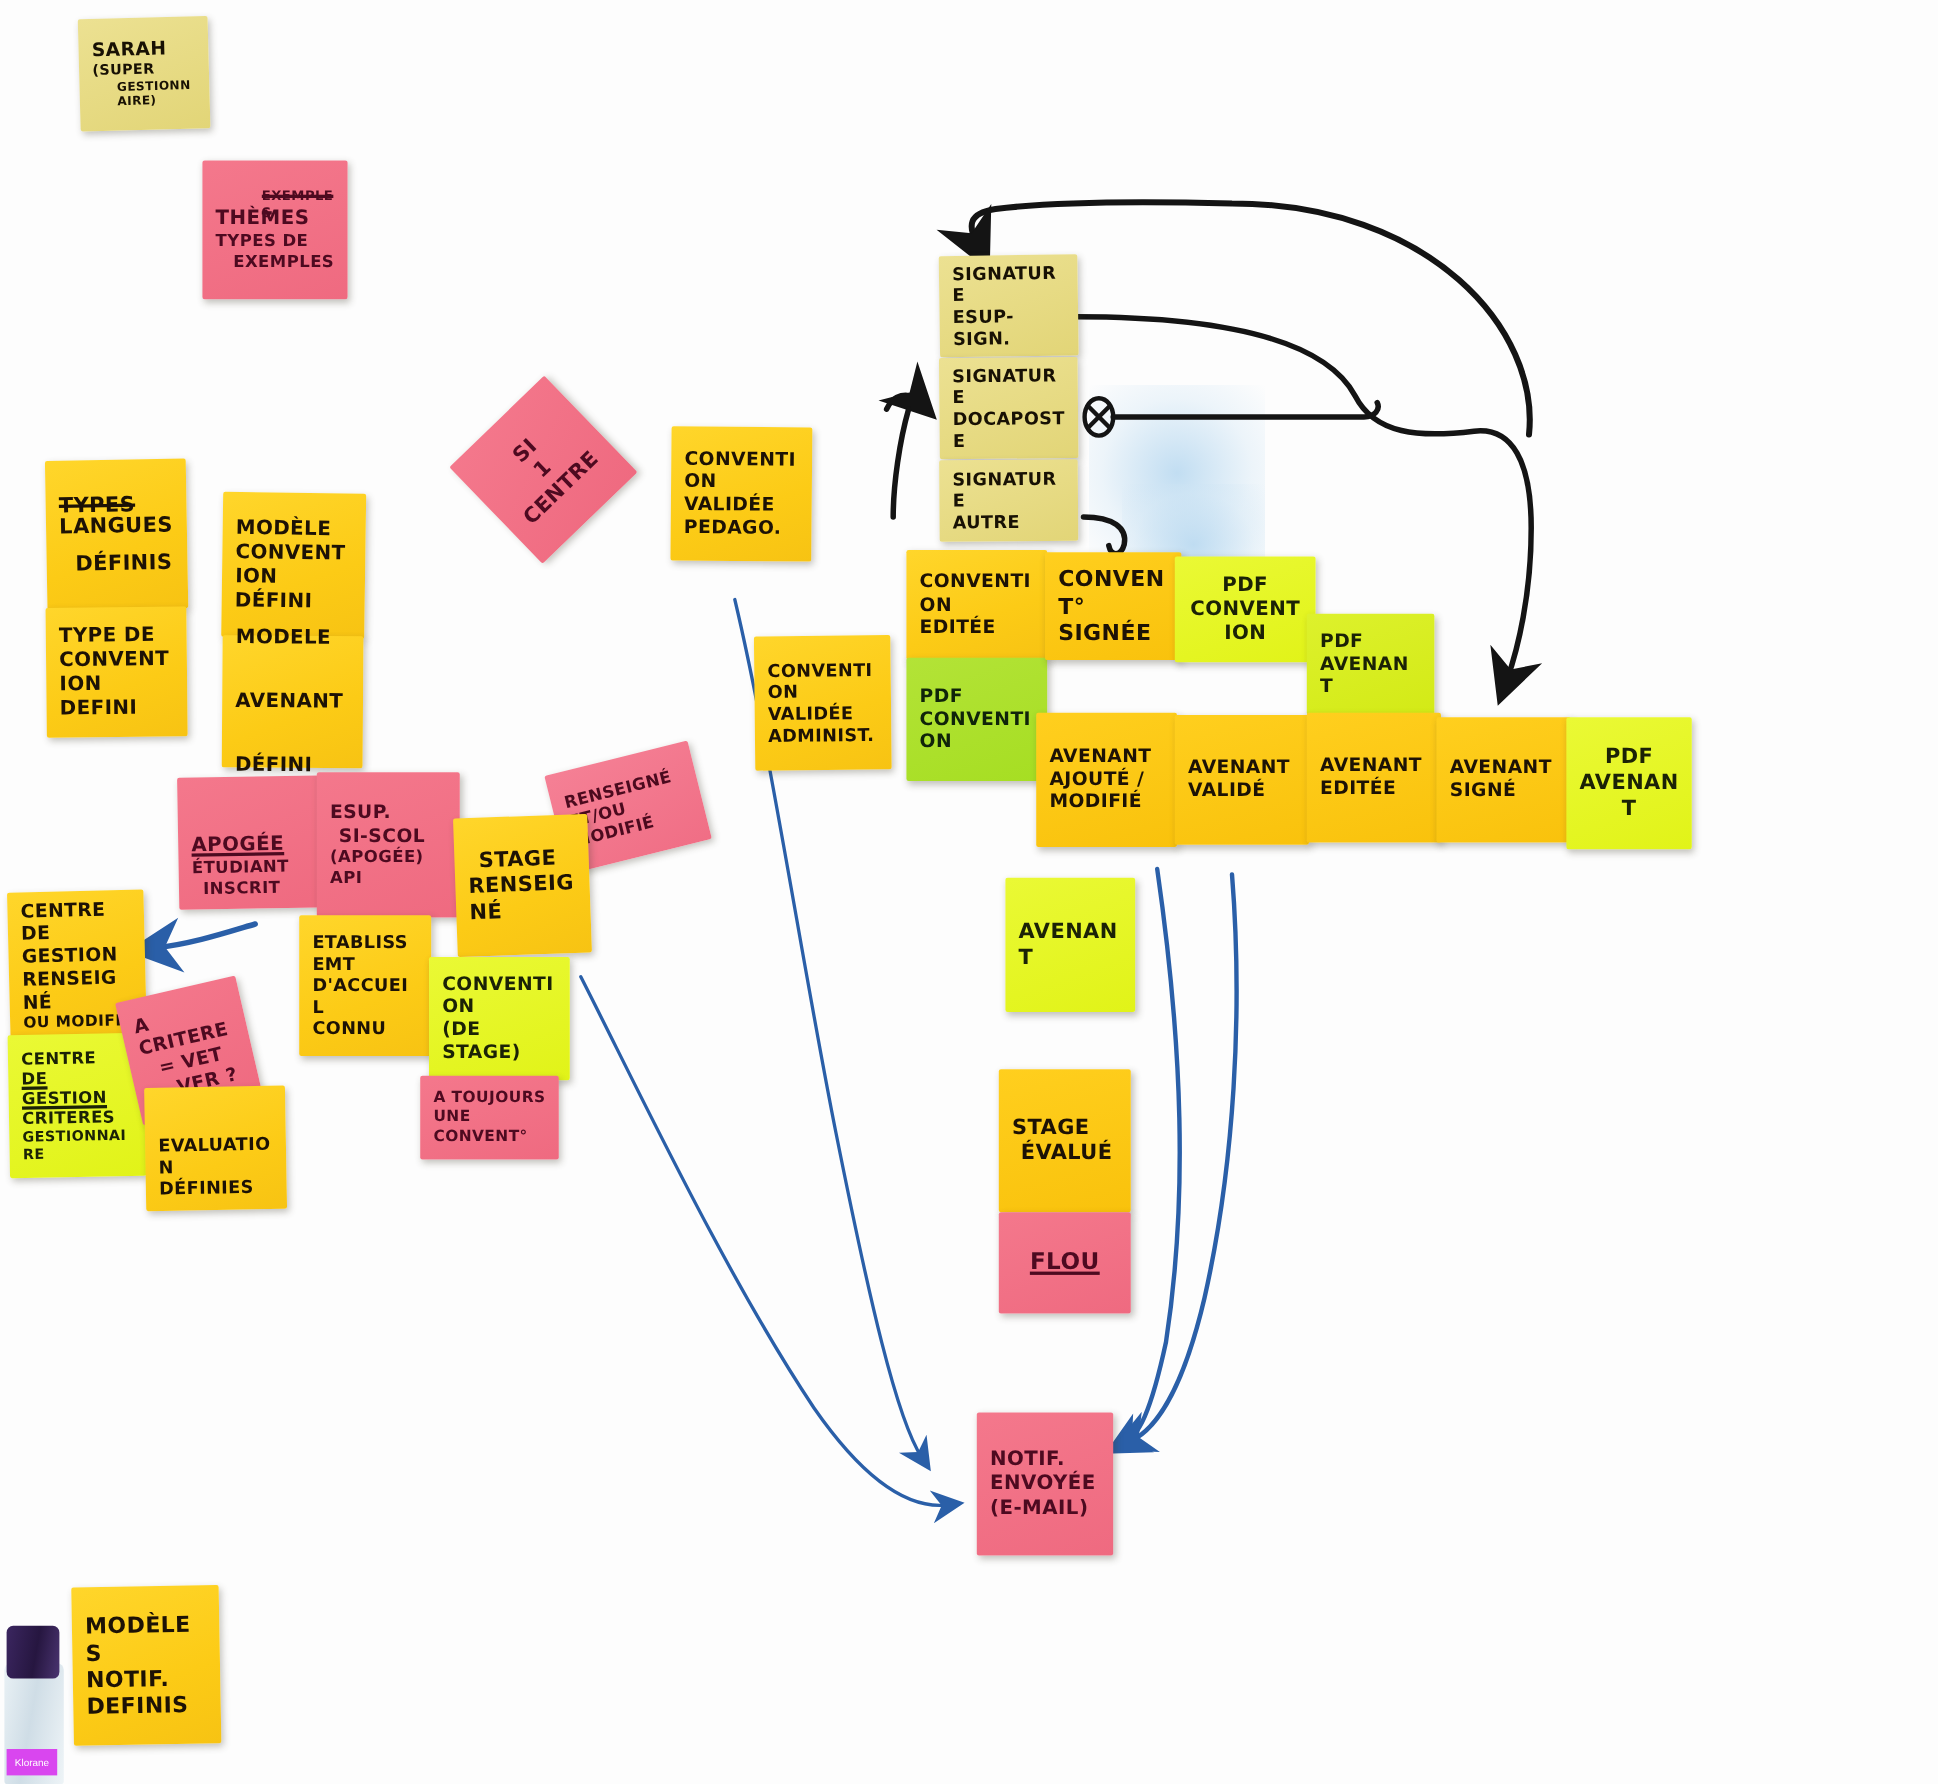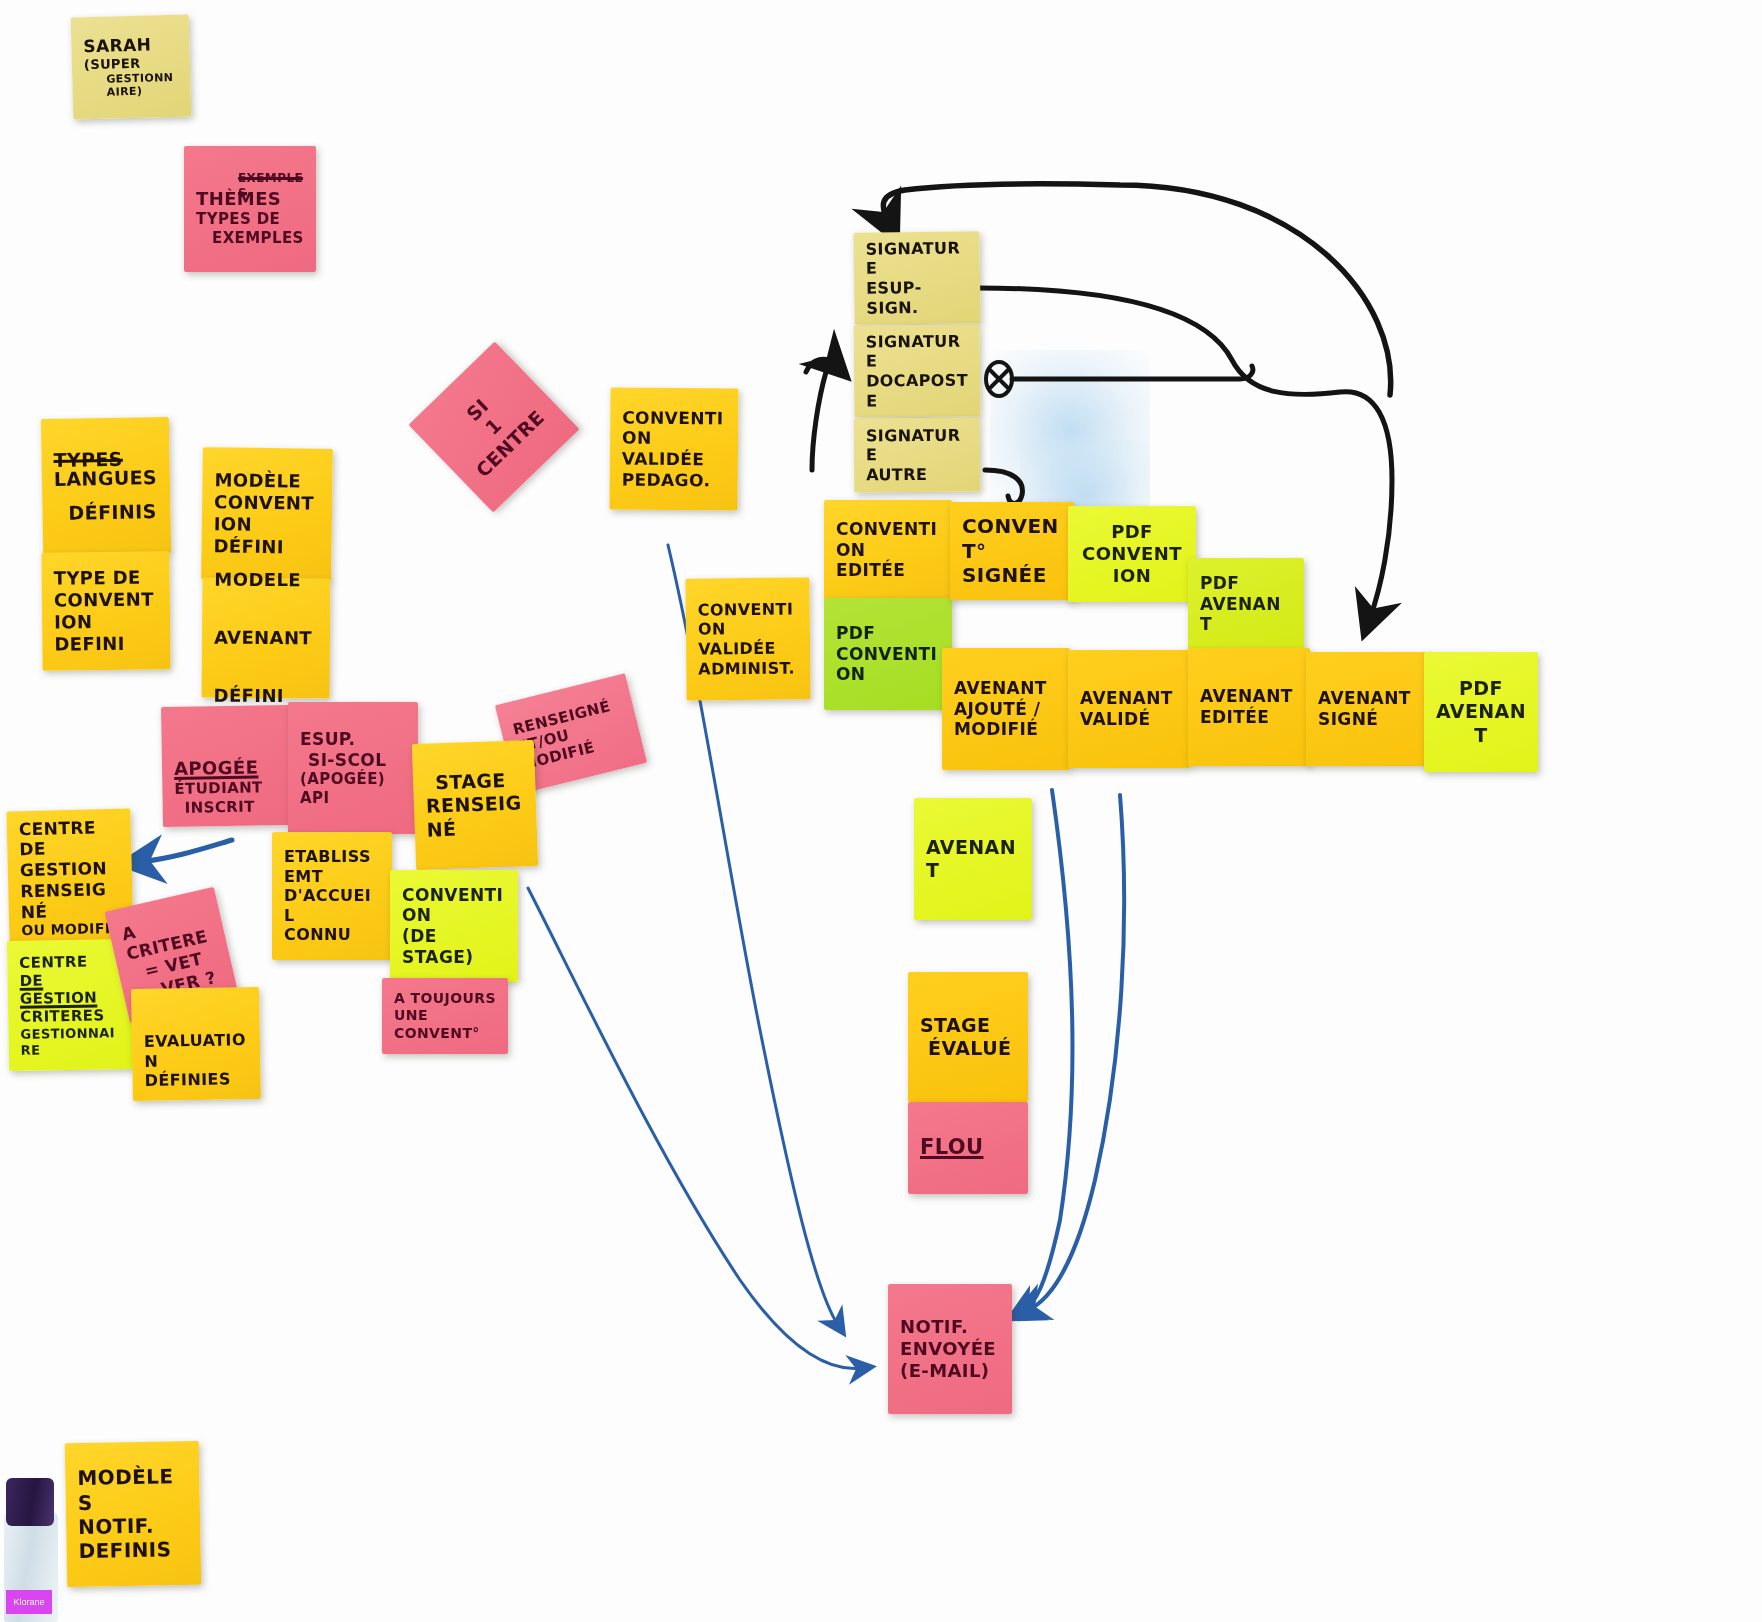--- a/index.html
+++ b/index.html
@@ -305,21 +305,21 @@
 
   <div class="note c-yellow" style="left:132px; top:988px; width:128px; height:112px; font-size:16px; transform:rotate(-1deg); justify-content:flex-end;">
     <span class="ln">EVALUATION</span>
     <span class="ln">DÉFINIES</span>
   </div>
 
   <div class="note c-gold" style="left:908px; top:972px; width:120px; height:130px; font-size:19px;">
     <span class="ln">STAGE</span>
     <span class="ln" style="padding-left:8px;">ÉVALUÉ</span>
   </div>
-  <div class="note c-pink" style="left:908px; top:1102px; width:120px; height:92px; font-size:21px;">
+  <div class="note c-pink" style="left:908px; top:1102px; width:120px; height:92px; font-size:21px;align-items:center;">
     <span class="ln underline">FLOU</span>
   </div>
 
   <div class="note c-pink" style="left:888px; top:1284px; width:124px; height:130px; font-size:18px;">
     <span class="ln">NOTIF.</span>
     <span class="ln">ENVOYÉE</span>
     <span class="ln">(E-MAIL)</span>
   </div>
 
   <div class="note c-yellow" style="left:66px; top:1442px; width:134px; height:144px; font-size:20px; transform:rotate(-1deg);">

